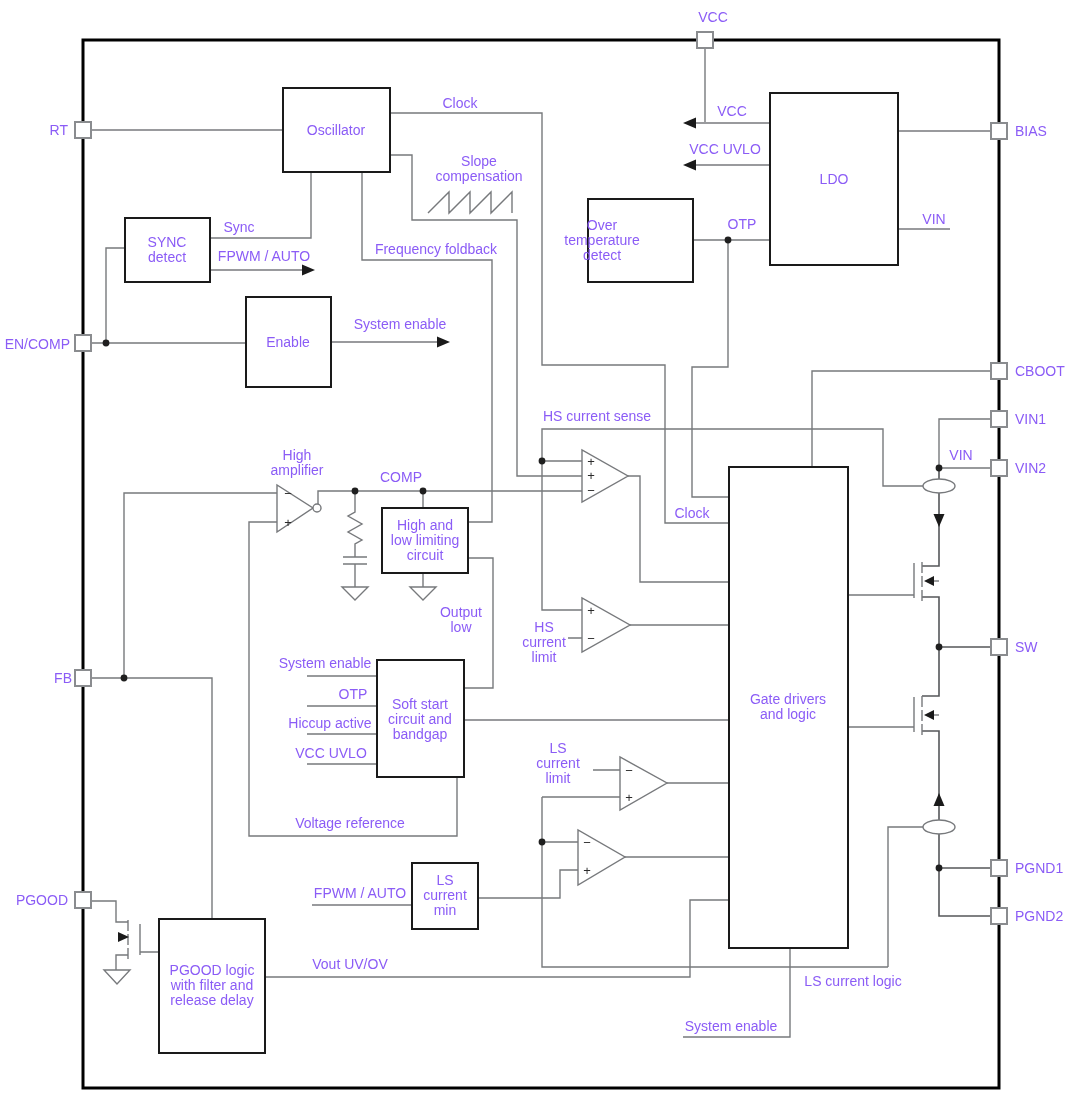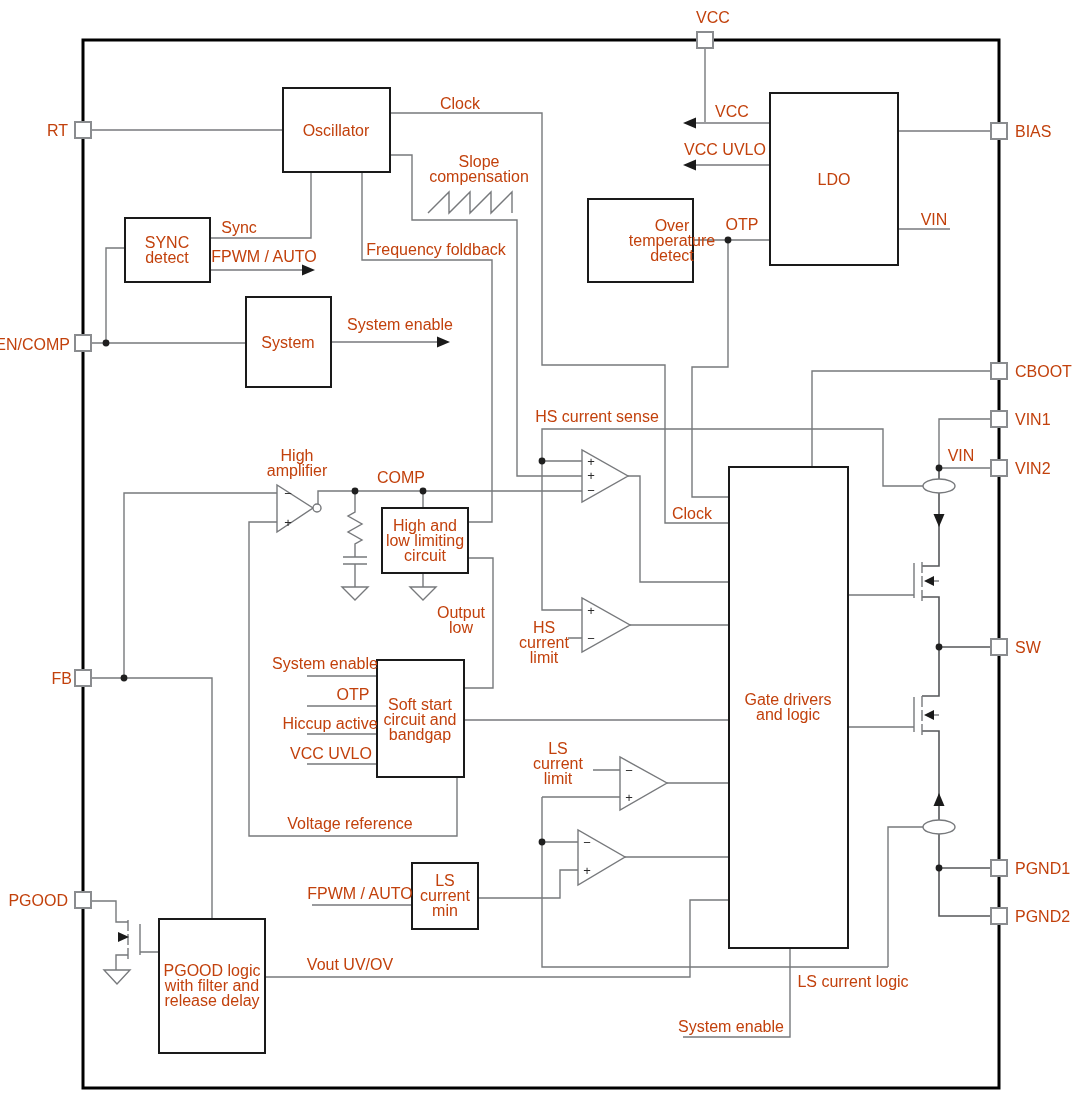--- a/index.html
+++ b/index.html
@@ -1,19 +1,19 @@
 <!DOCTYPE html>
 <html><head>
 <meta charset="utf-8">
 <style>
   html,body{margin:0;padding:0;background:#fff;}
   .stage{position:relative;width:1079px;height:1100px;background:#ffffff;
          font-family:"Liberation Sans",sans-serif;color:#2b2b2b;overflow:hidden;}
   .stage svg{position:absolute;left:0;top:0;}
-  .lbl{position:absolute;font-size:16px;line-height:15px;color:#c2410c;
+  .lbl{position:absolute;font-size:14px;line-height:15px;color:#8b5cf6;
        white-space:pre-line;pointer-events:none;}
   .a-c{transform:translate(-50%,-50%);text-align:center;}
   .a-l{transform:translate(0,-50%);text-align:left;}
   .a-r{transform:translate(-100%,-50%);}
   .wire{stroke:#77797c;stroke-width:1.4;fill:none;}
   .wire2{stroke:#55575a;stroke-width:1.6;fill:none;}
   .box{fill:#ffffff;stroke:#1a1a1a;stroke-width:2;}
   .chip{fill:none;stroke:#000000;stroke-width:3;}
   .pin{fill:#ffffff;stroke:#8a8c8f;stroke-width:2;}
   .tri{fill:#ffffff;stroke:#77797c;stroke-width:1.4;}
@@ -156,22 +156,22 @@
 <div class="lbl a-l" style="left:1015px;top:371px">CBOOT</div>
 <div class="lbl a-l" style="left:1015px;top:419px">VIN1</div>
 <div class="lbl a-l" style="left:1015px;top:468px">VIN2</div>
 <div class="lbl a-l" style="left:1015px;top:647px">SW</div>
 <div class="lbl a-l" style="left:1015px;top:868px">PGND1</div>
 <div class="lbl a-l" style="left:1015px;top:916px">PGND2</div>
 
 <div class="lbl a-c" style="left:336px;top:130px">Oscillator</div>
 <div class="lbl a-c" style="left:167px;top:250px">SYNC
 detect</div>
-<div class="lbl a-c" style="left:288px;top:342px">System</div>
-<div class="lbl a-c" style="left:672px;top:240px">Over
+<div class="lbl a-c" style="left:288px;top:342px">Enable</div>
+<div class="lbl a-c" style="left:602px;top:240px">Over
 temperature
 detect</div>
 <div class="lbl a-c" style="left:834px;top:179px">LDO</div>
 <div class="lbl a-c" style="left:297px;top:463px">High
 amplifier</div>
 <div class="lbl a-c" style="left:425px;top:540px">High and
 low limiting
 circuit</div>
 <div class="lbl a-c" style="left:420px;top:719px">Soft start
 circuit and

